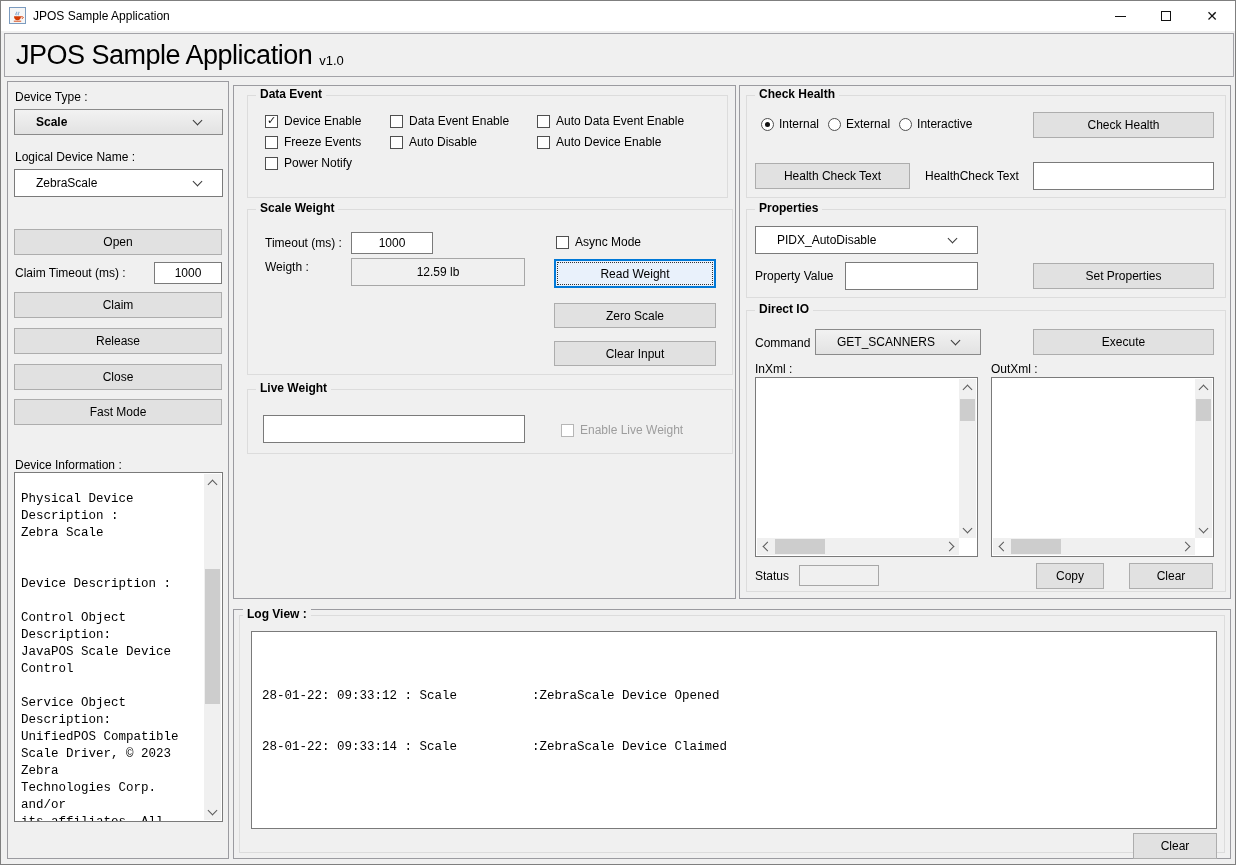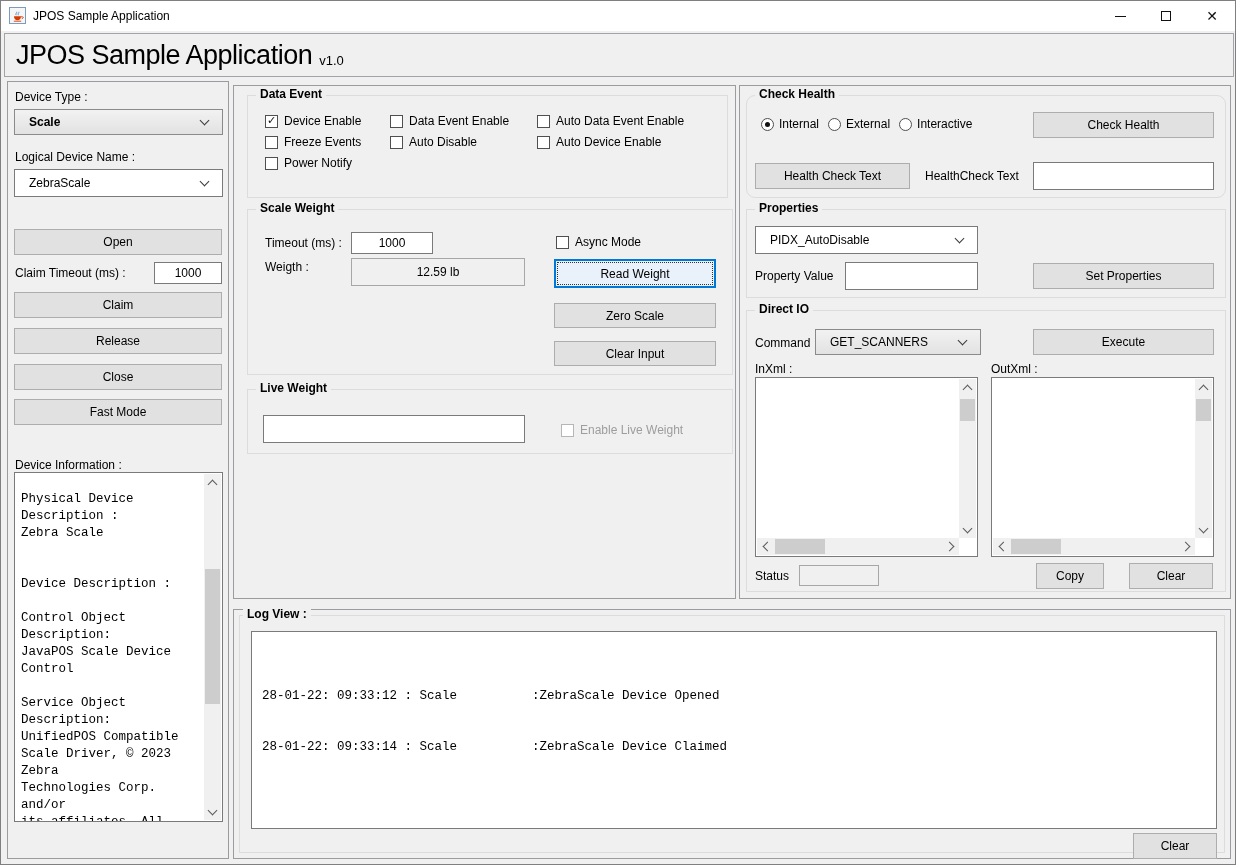--- a/index.html
+++ b/index.html
@@ -46,21 +46,21 @@
   .btn.focused { background:#e9f1fb; border:2px solid #0078d7;
     outline:1px dotted #333; outline-offset:-4px; }
 
   .tfield { position:absolute; background:#fff; border:1px solid #7a7a7a;
     font-family:"Liberation Sans", sans-serif; font-size:12px; padding:0 5px;text-align:center; }
   .tfield.center { text-align:center; }
   .tfield.ro { background:#f0f0f0; border:1px solid #a7a7a7; }
   input.tfield { outline:none; }
 
   .combo { position:absolute; border:1px solid #7a7a7a; background:#fff;
-    display:flex; align-items:center; padding:0 14px; }
+    display:flex; align-items:center; padding:0 21px; }
   .combo.gray { background:linear-gradient(#f2f2f2,#e2e2e2); border:1px solid #8a8a8a; }
   .combo .cval { flex:1; white-space:nowrap; overflow:hidden; }
   .combo .cval.bold { font-weight:bold; }
   .chev { width:7px; height:7px; border-right:1.5px solid #3a3a3a;
     border-bottom:1.5px solid #3a3a3a; transform:rotate(45deg); margin-bottom:3px; }
 
   .lbl { position:absolute; white-space:nowrap; font-size:12px; }
 
   
   .checkbox { display:flex; align-items:center; gap:6px; cursor:default; }
@@ -245,21 +245,21 @@
       <label class="checkbox disabled" style="position:absolute; left:313px; top:33px;">
         <span class="box"></span>
         <span class="cblabel">Enable Live Weight</span>
       </label>
     </div>
 
   </div>
 
   <div class="panel rightpan">
 
-    <div class="group" style="left:6px; top:9px; width:480px; height:103px;border-radius:9px;">
+    <div class="group" style="left:6px; top:9px; width:480px; height:103px;">
       <span class="gtitle">Check Health</span>
       <div style="position:absolute; left:14px; top:21px; display:flex; gap:9px;">
         <label class="radio on">
           <span class="circ">
               <span class="dot"></span>
             </span>
           <span>Internal</span>
         </label>
         <label class="radio">
           <span class="circ"></span>

